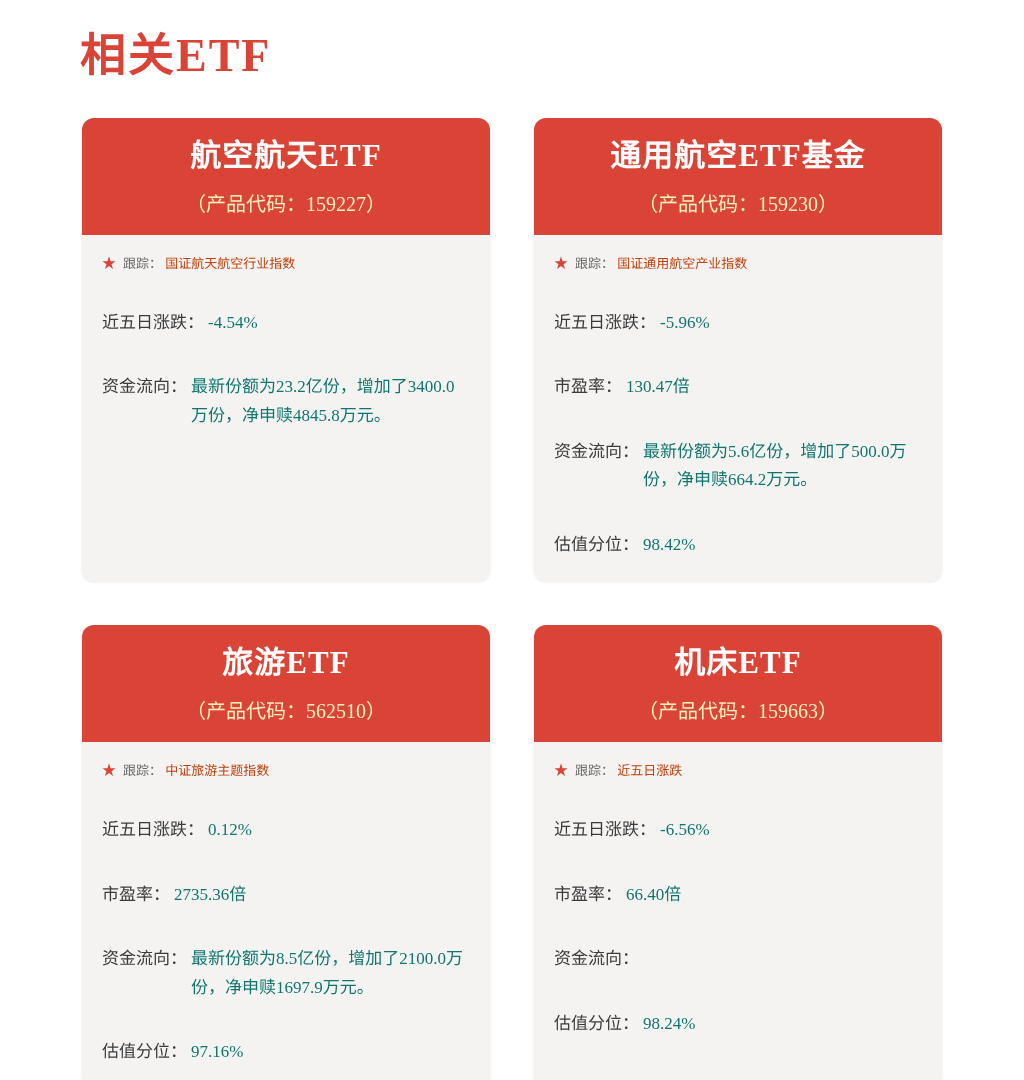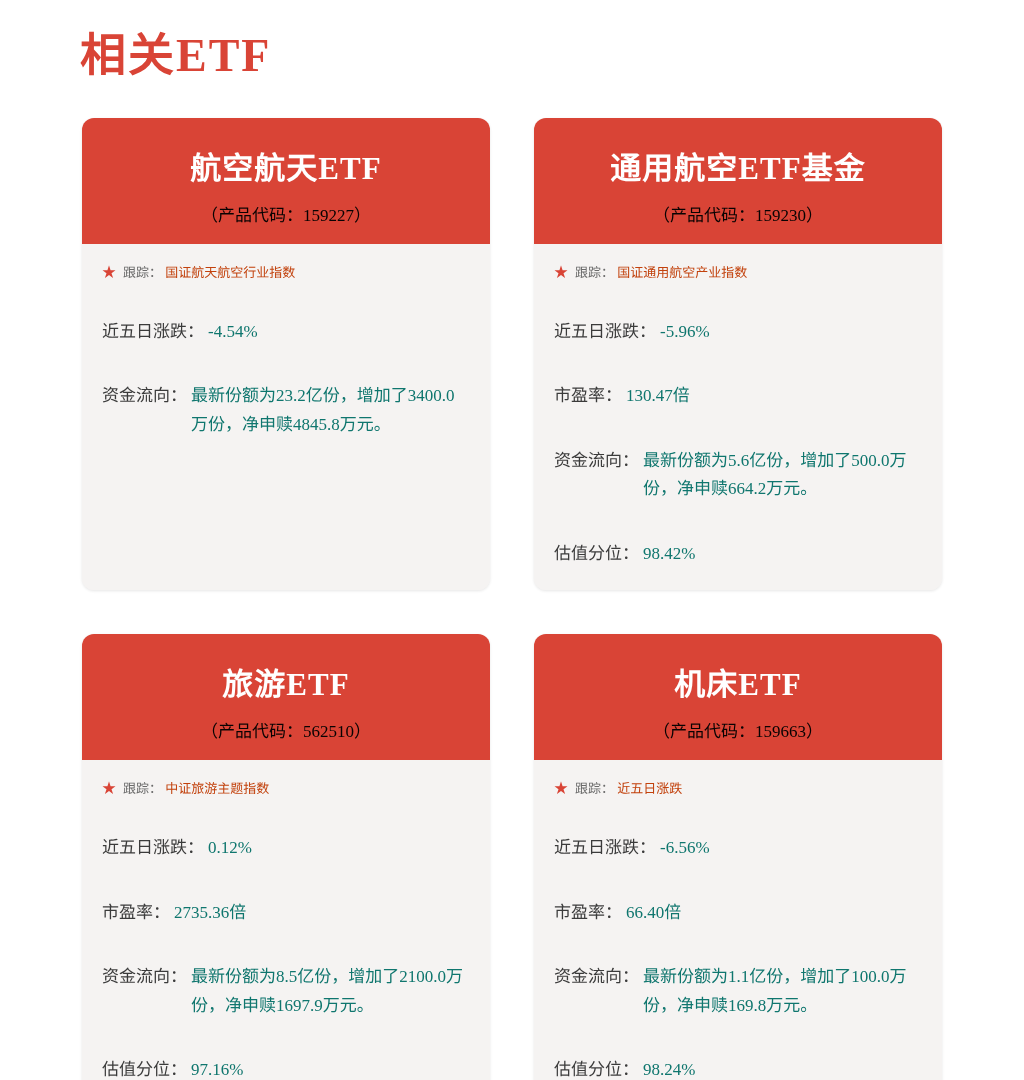--- a/index.html
+++ b/index.html
@@ -37,33 +37,33 @@
     border-radius: 12px;
     overflow: hidden;
     background: #f7f5f4;
     box-shadow: 0 1px 3px rgba(0,0,0,0.10);
     display: flex;
     flex-direction: column;
   }
   .card-header {
     background: #d94436;
     color: #ffffff;
-    padding: 33px 16px 18px 16px;
+    padding: 20px 16px 18px 16px;
     text-align: center;
   }
   .card-title {
     font-size: 31px;
     font-weight: bold;
     line-height: 1.15;
     letter-spacing: 1px;
   }
   .card-code {
-    font-size: 17px;
+    font-size: 20px;
     margin-top: 14px;
-    color: #000000;
+    color: #fef9c3;
     opacity: 0.96;
   }
   .card-body {
     padding: 20px 20px 22px 20px;
     background: #f5f3f2;
     flex: 1;
   }
   .track-row {
     display: flex;
     align-items: flex-start;
@@ -221,21 +221,20 @@
         <div class="row">
           <span class="row-label">近五日涨跌：</span>
           <span class="row-value">-6.56%</span>
         </div>
         <div class="row">
           <span class="row-label">市盈率：</span>
           <span class="row-value">66.40倍</span>
         </div>
         <div class="row flow">
           <span class="row-label">资金流向：</span>
-          <span class="row-value">最新份额为1.1亿份，增加了100.0万份，净申赎169.8万元。</span>
         </div>
         <div class="row">
           <span class="row-label">估值分位：</span>
           <span class="row-value">98.24%</span>
         </div>
       </div>
     </div>
 
   </div>
 </div>

